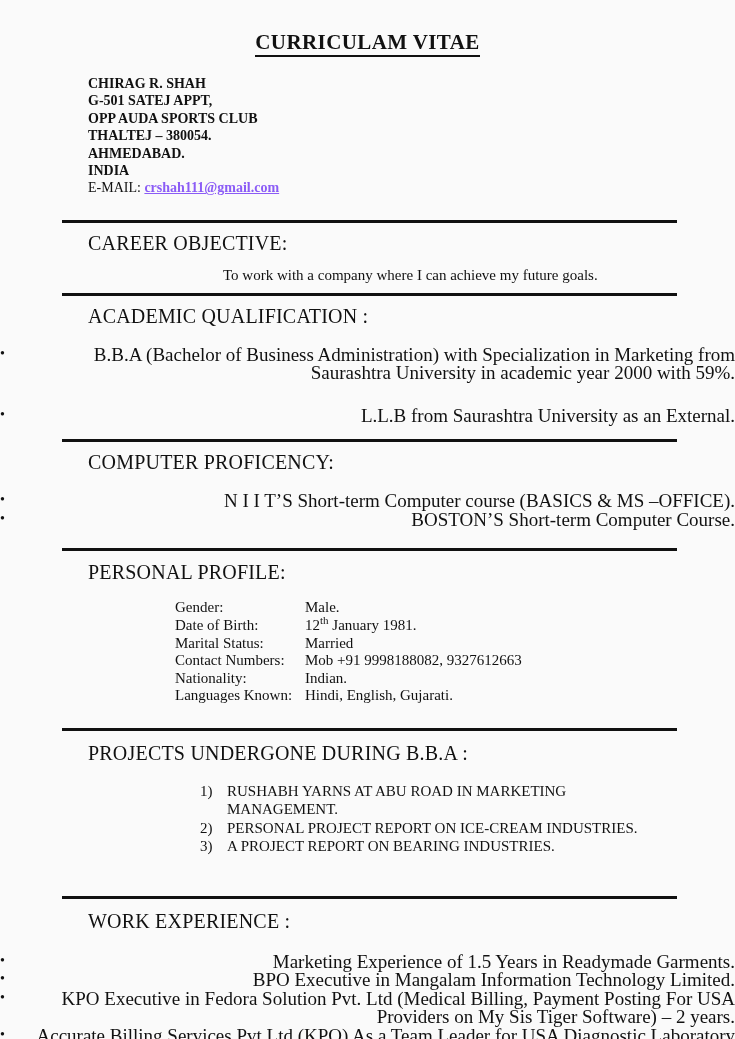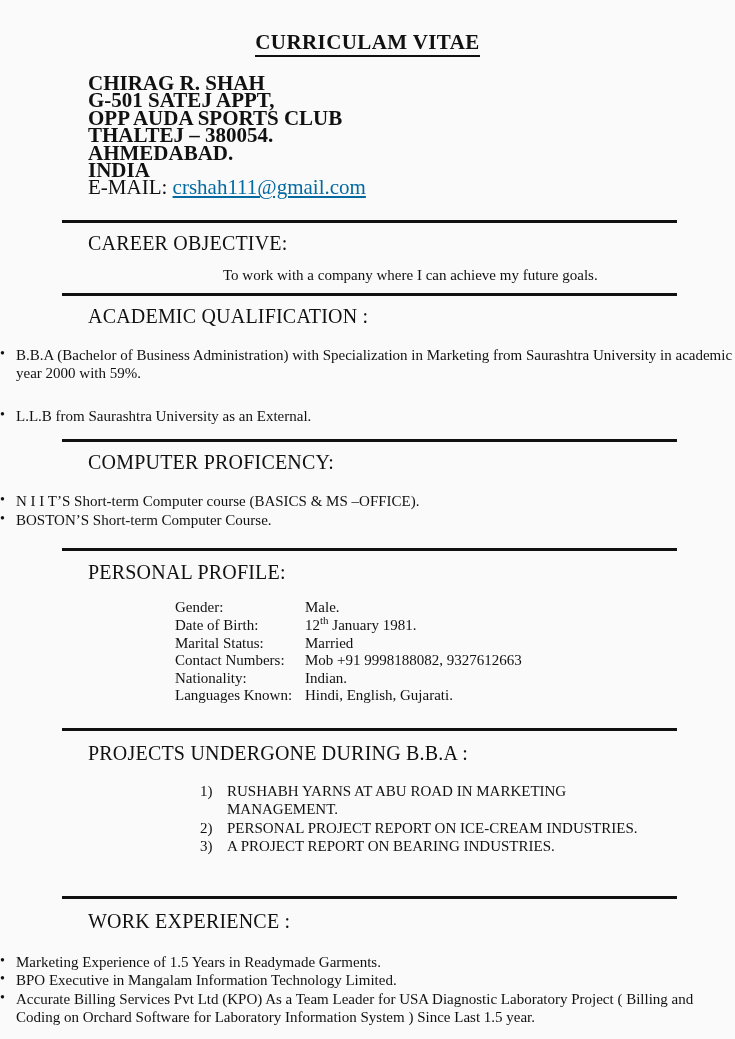--- a/index.html
+++ b/index.html
@@ -35,33 +35,33 @@
   .doc-title span {
     border-bottom: 2px solid #111;
     padding-bottom: 1px;
   }
 
   
   .address-block {
     margin: 20px 3px 0 0;
     padding-left: 88px;
     font-weight: bold;
-    font-size: 21px;
+    font-size: 14px;
     line-height: 17.4px;
   }
   .address-line {
     white-space: pre;
   }
   .email-line {
     font-weight: normal;
   }
   .email-value {
-    font-weight: normal;
+    font-weight: bold;
     text-decoration: underline;
-    color: #0369a1;
+    color: #8b5cf6;
   }
 
   
   .rule {
     height: 3px;
     background: #111;
     margin-left: 62px;
     margin-right: 58px;
   }
 
@@ -74,21 +74,22 @@
   .objective-text {
     font-size: 15px;
     padding-left: 175px;
     margin-left: 48px;
   }
 
   ul.bullets {
     margin: 0;
     padding: 0;
     list-style: none;
-    font-size: 15px;
+    font-size: 19px;
+    text-align: right;
   }
   ul.bullets li {
     position: relative;
     padding-left: 16px;
     line-height: 18.5px;
   }
   ul.bullets li::before {
     content: "\2022";
     position: absolute;
     left: 0;
@@ -230,16 +231,17 @@
   </ol>
   <div style="height:40px"></div>
 
   <div class="rule"></div>
   <div style="height:11px"></div>
   <div class="section-head">WORK EXPERIENCE :</div>
   <div style="height:20px"></div>
   <ul class="bullets indent-work">
     <li>Marketing Experience of 1.5 Years in Readymade Garments.</li>
     <li>BPO Executive in Mangalam Information Technology Limited.</li>
+    <li>KPO Executive in Fedora Solution Pvt. Ltd (Medical Billing, Payment Posting For USA Providers on My Sis Tiger Software) – 2 years.</li>
     <li>Accurate Billing Services Pvt Ltd (KPO) As a Team Leader for USA Diagnostic Laboratory Project ( Billing and Coding on Orchard Software for Laboratory Information System ) Since Last 1.5 year.</li>
   </ul>
 
 </div>
 
 </body></html>

